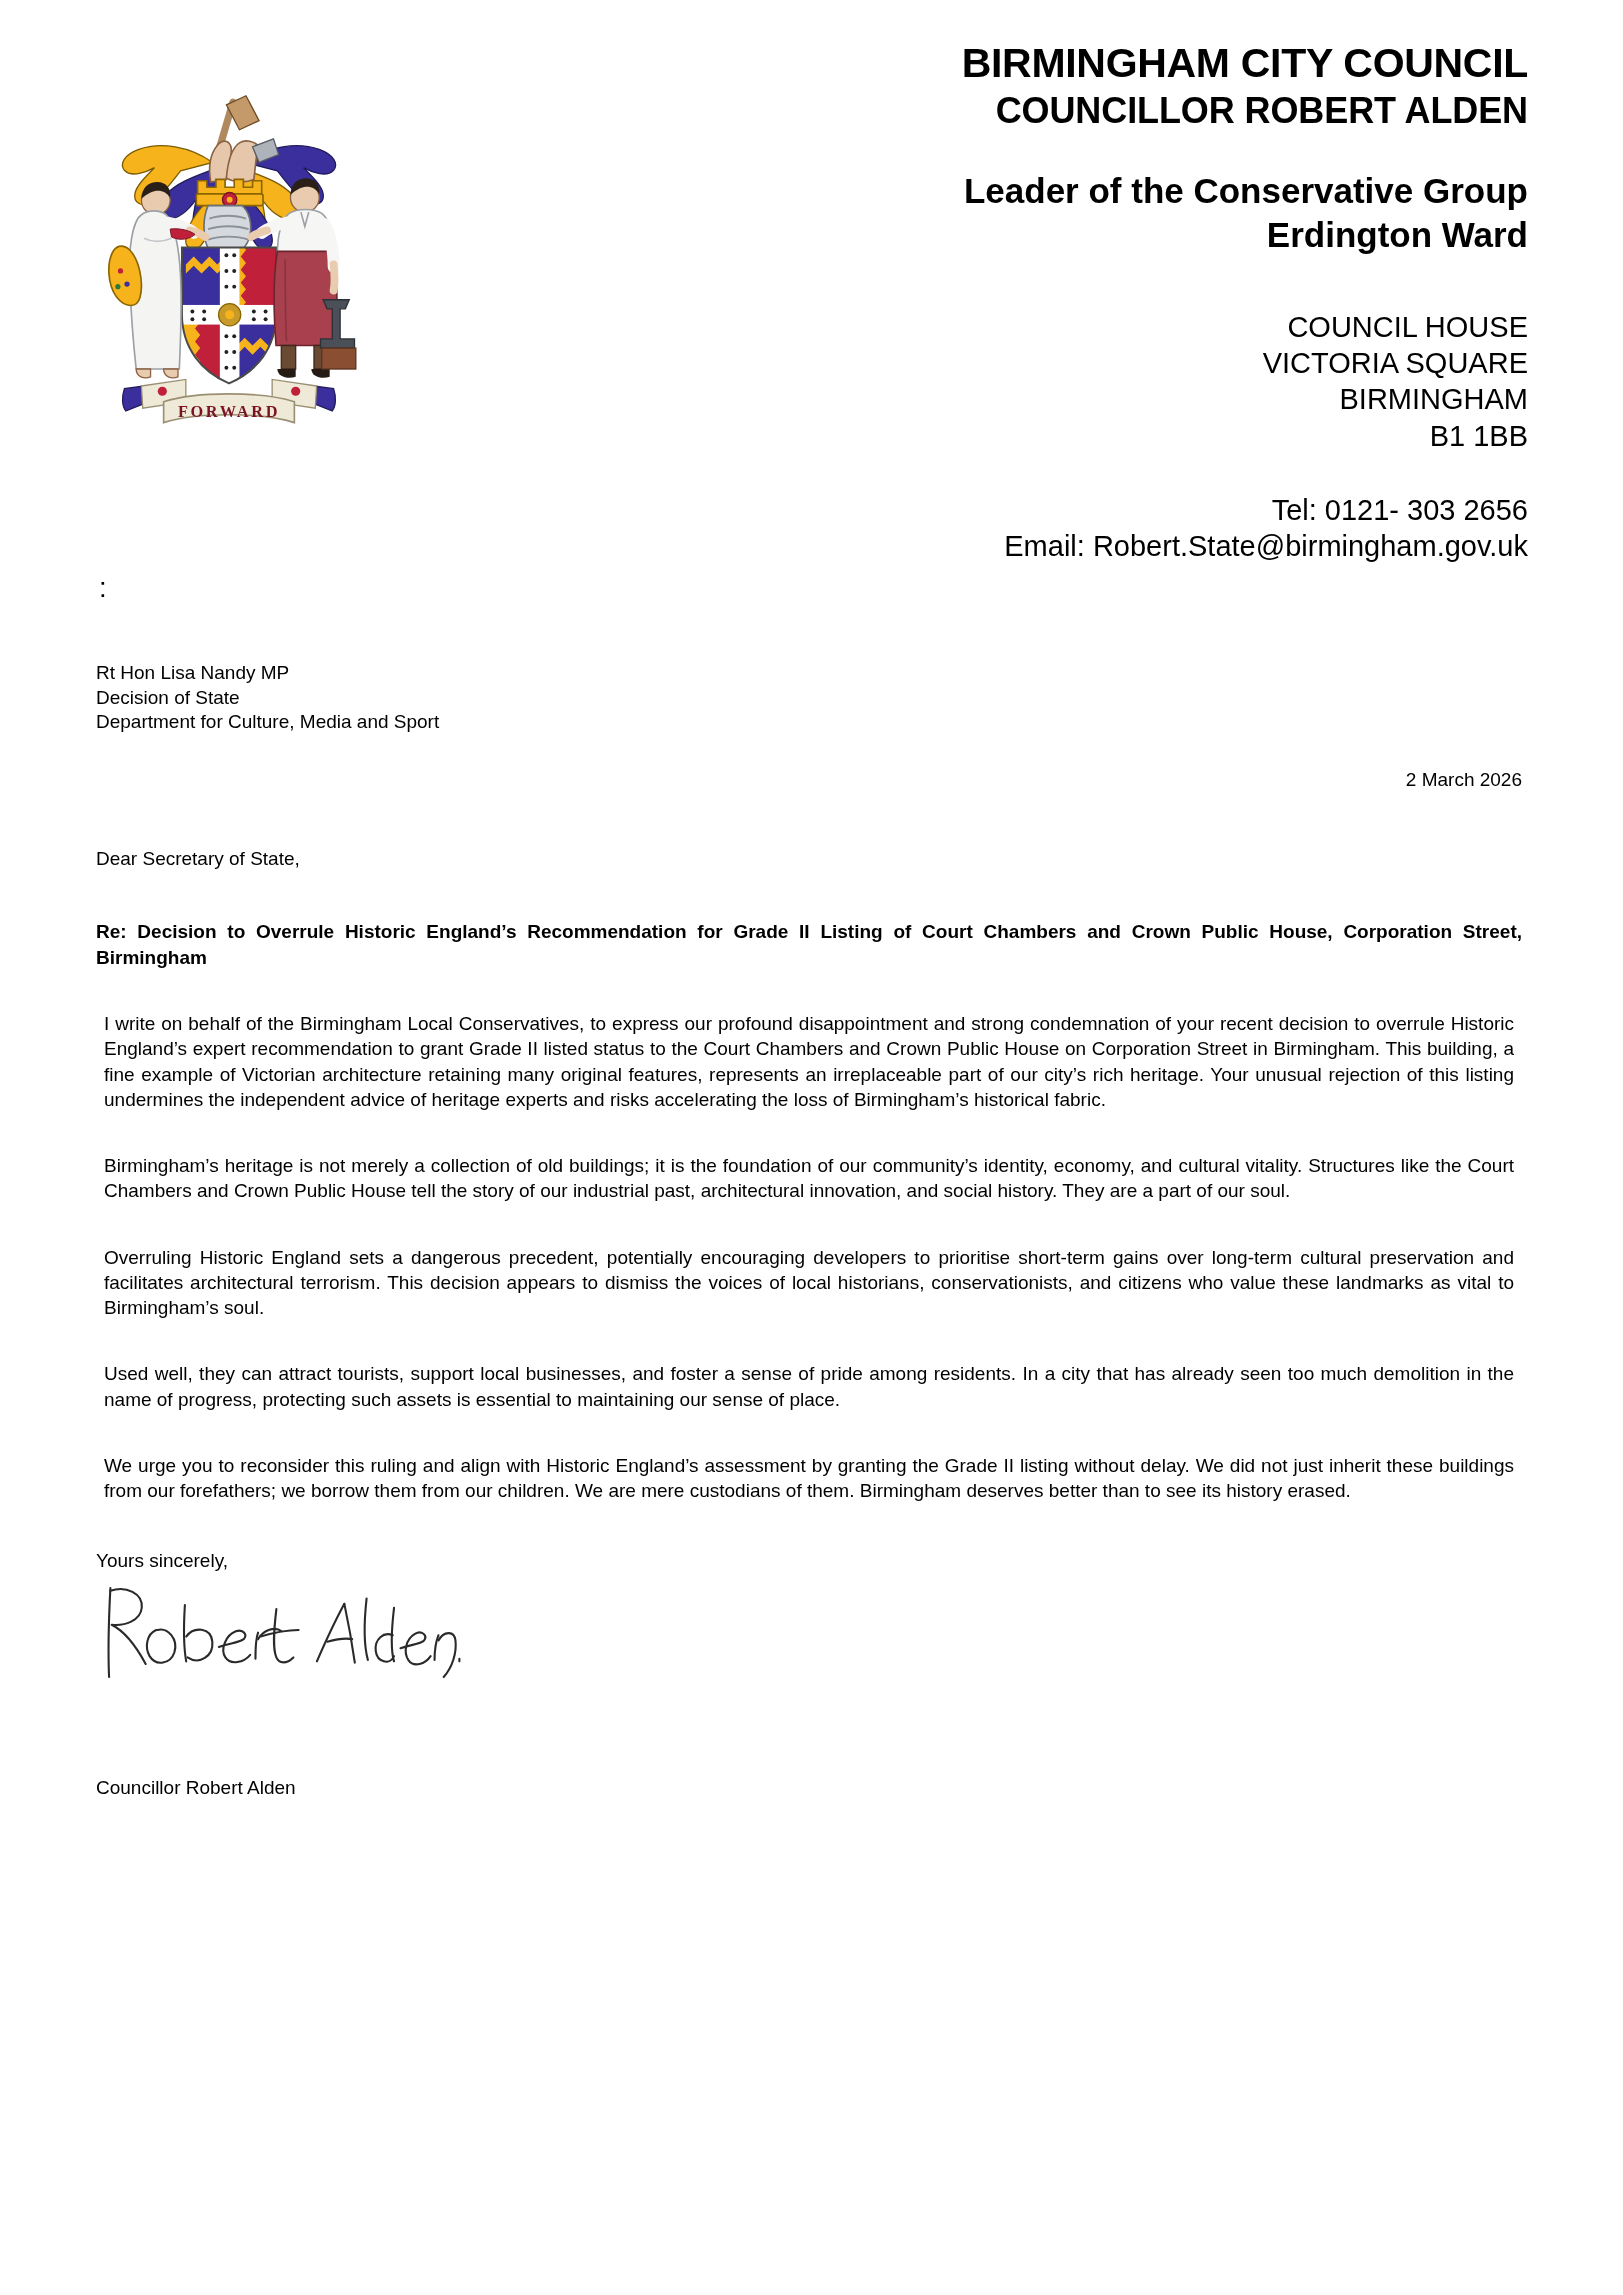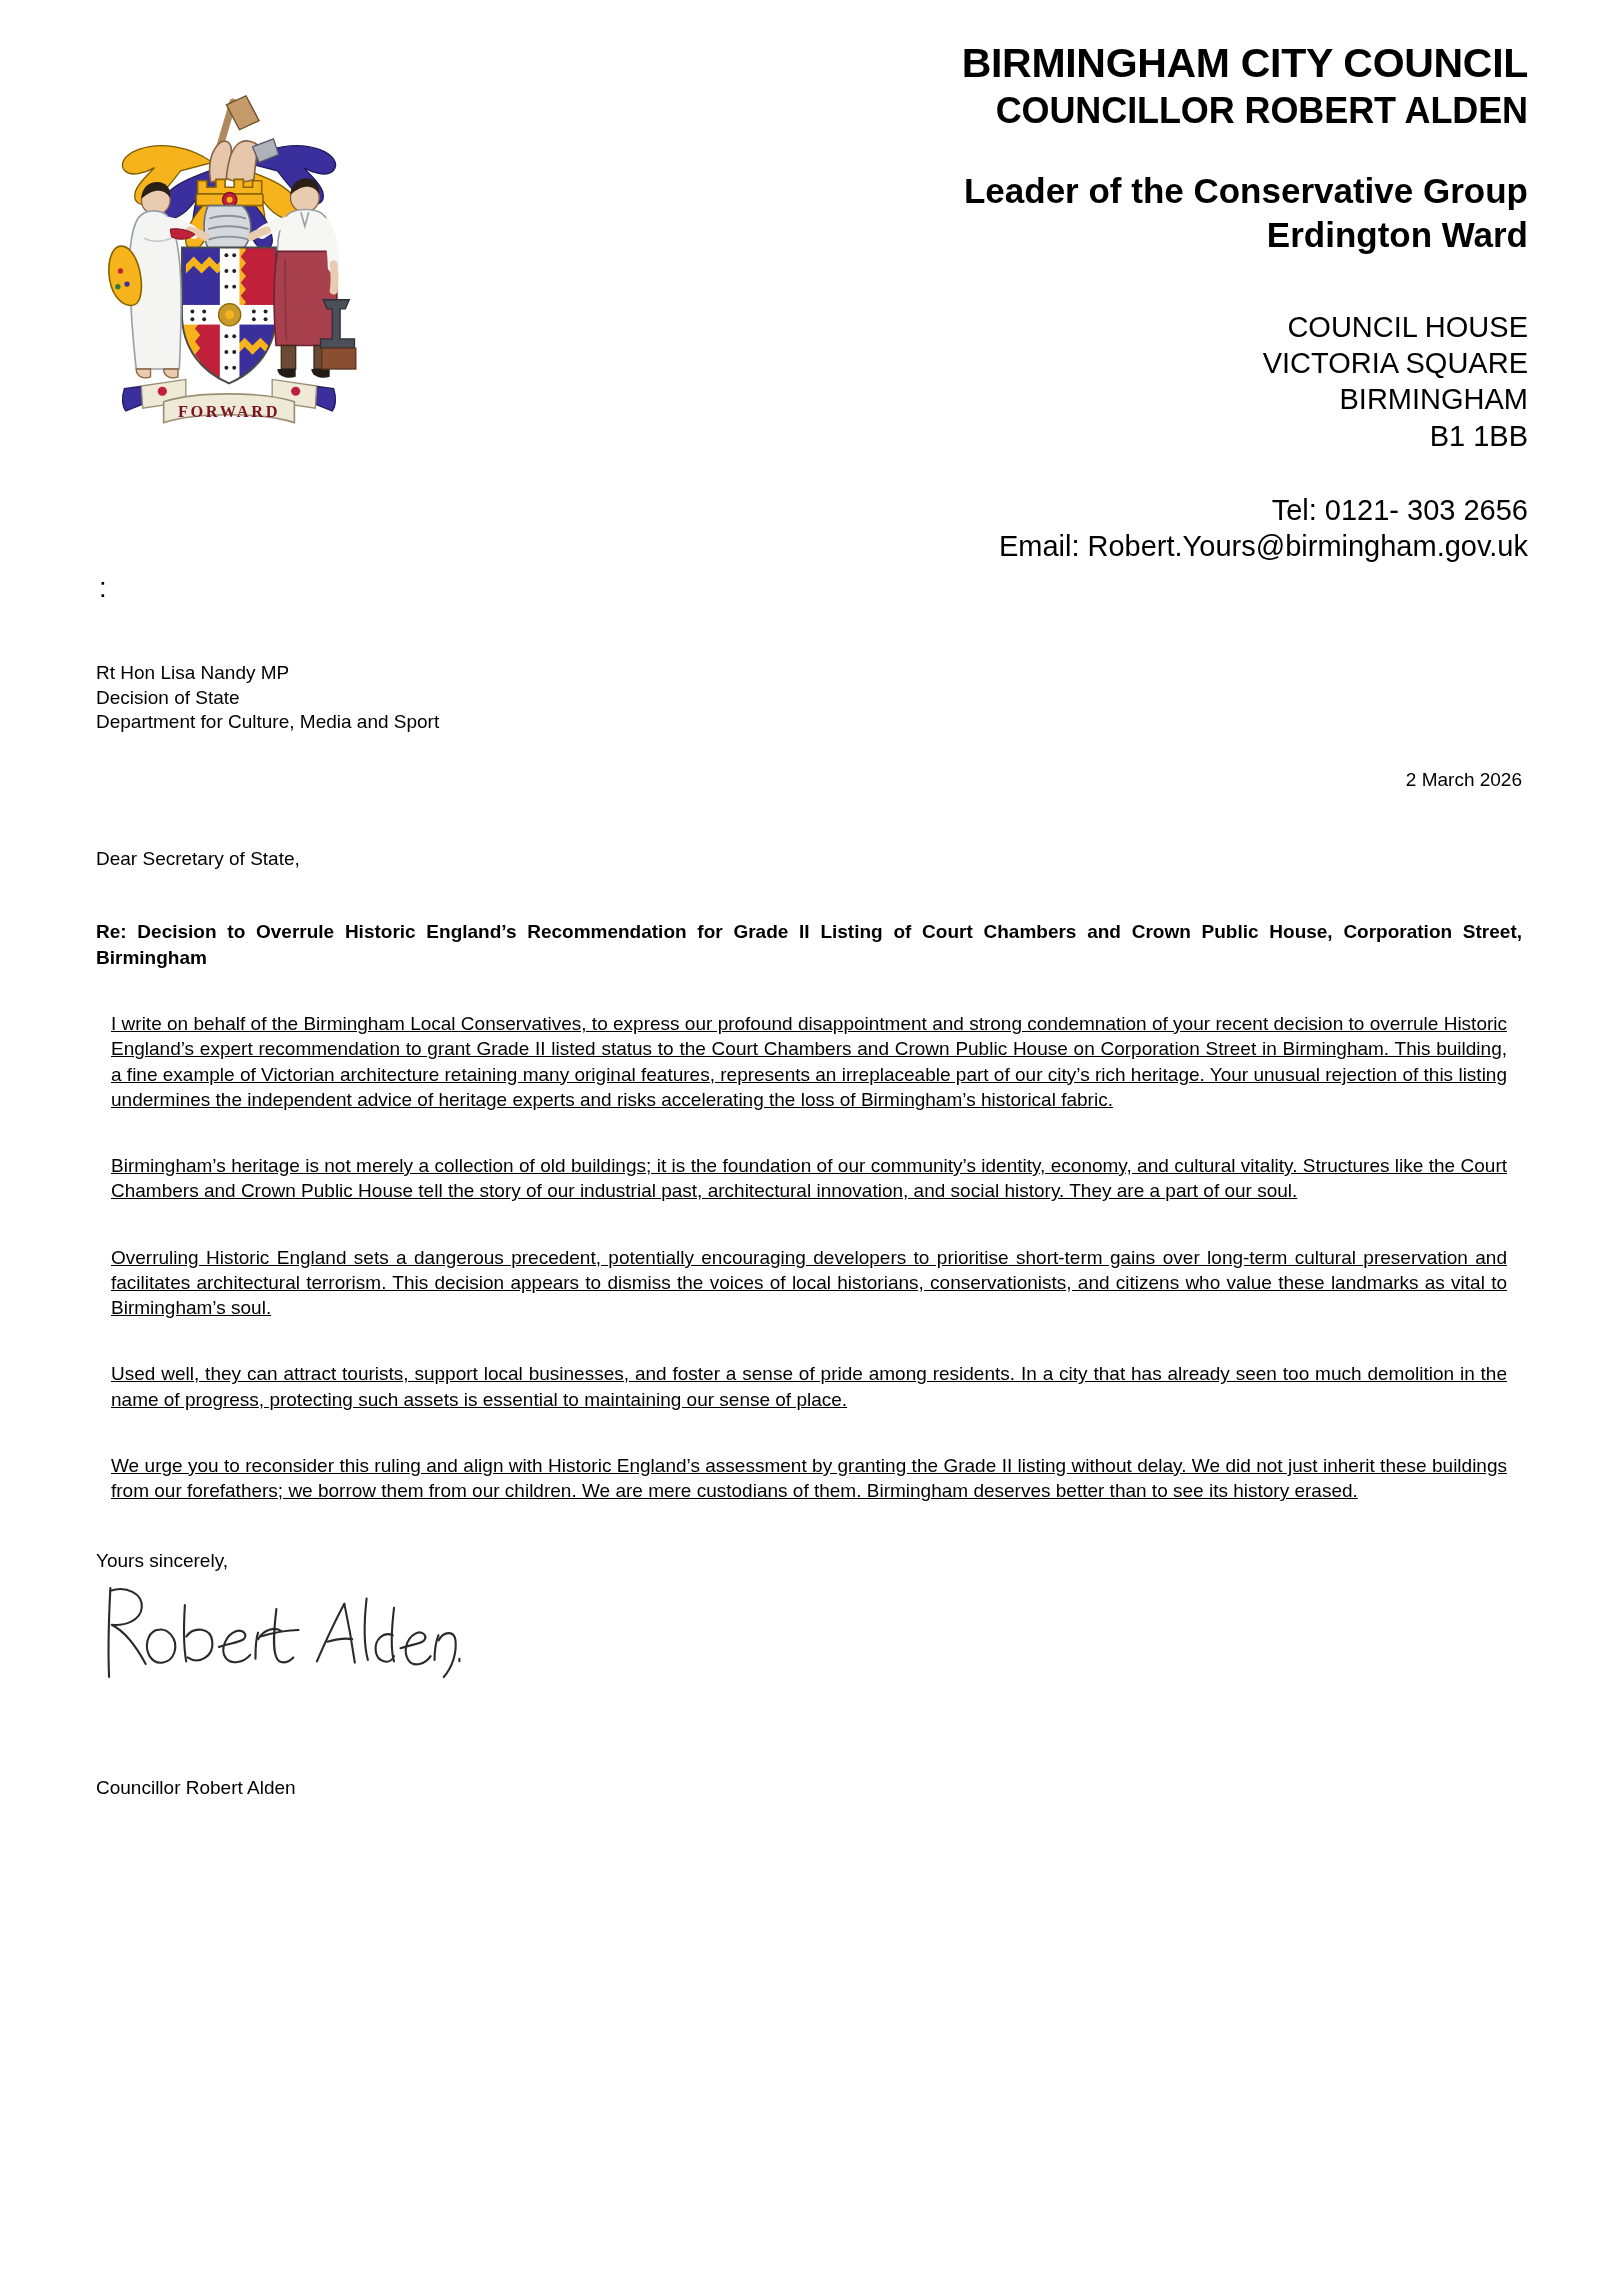--- a/index.html
+++ b/index.html
@@ -111,26 +111,25 @@
   }
   .salutation { margin-top: 54px; }
   .subject {
     margin-top: 48px;
     font-weight: bold;
     text-align: justify;
     text-align-last: left;
     line-height: 1.33;
   }
   p.para {
-    margin: 15px;
+    margin: 8px;
     margin-top: 41px;
     text-align: justify;
     text-align-last: left;
     line-height: 1.33;
-    text-decoration: underline;
   }
   .closing { margin-top: 46px; }
 
   .signature {
     margin-top: 5.2px;
     width: 366px;
     height: 134px;
   }
   .signature svg { display: block; width: 100%; height: 100%; }
 
@@ -311,21 +310,21 @@
 
       <div class="addr-block">
         <div>COUNCIL HOUSE</div>
         <div>VICTORIA SQUARE</div>
         <div>BIRMINGHAM</div>
         <div>B1 1BB</div>
       </div>
 
       <div class="contact-block">
         <div>Tel:  0121- 303 2656</div>
-        <div>Email: Robert.Yours@birmingham.gov.uk</div>
+        <div>Email: Robert.State@birmingham.gov.uk</div>
       </div>
     </div>
   </div>
 
   <div class="stray-mark">:</div>
 
   <div class="body-col">
 
     <div class="recipient">
       <div>Rt Hon Lisa Nandy MP</div>

